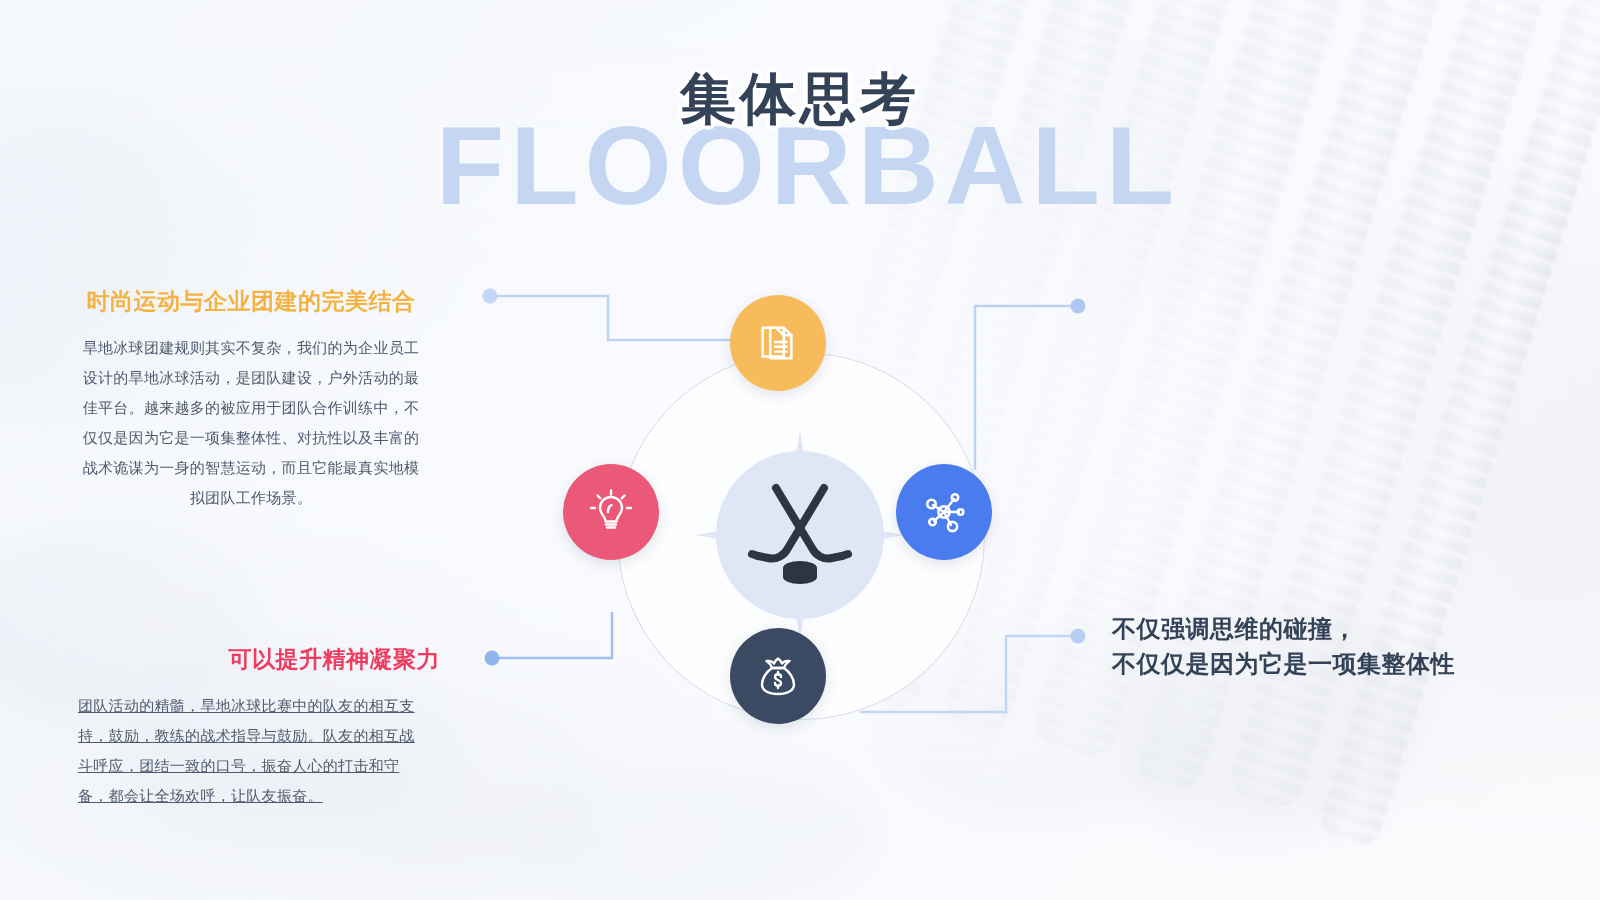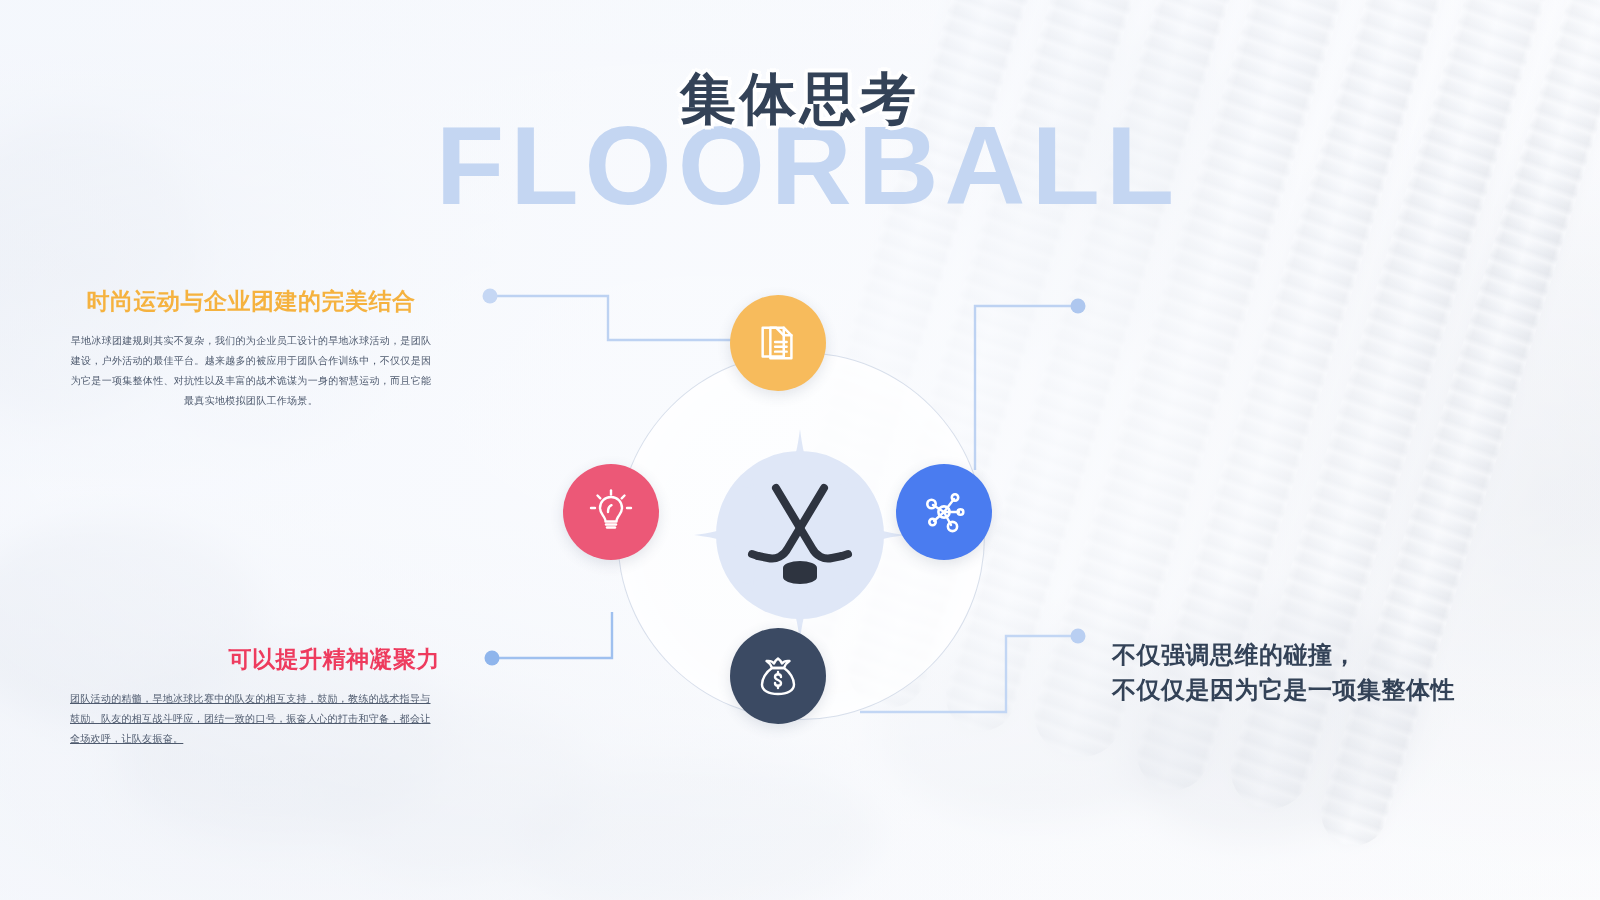--- a/index.html
+++ b/index.html
@@ -129,33 +129,33 @@
   .node-right{left:896px;top:464px;width:96px;height:96px;background:#4a7cf0;}
   .node-bottom{left:730px;top:628px;width:96px;height:96px;background:#3b4a63;}
 
   
   .block{position:absolute;}
   .blk-head{
     font-size:23px;font-weight:bold;line-height:1.35;margin:0 0 14px 0;
     letter-spacing:.5px;
   }
   .blk-body{
-    font-size:10px;line-height:2.0;color:#4e5a6e;margin:8px;
+    font-size:15px;line-height:2.0;color:#4e5a6e;margin:16px;
     letter-spacing:.3px;
   }
 
   .b-tl{left:62px;top:286px;width:378px;text-align:center;}
   .b-tl .blk-head{color:#f5b23f;}
   .b-bl{left:62px;top:644px;width:378px;text-align:right;}
   .b-bl .blk-head{color:#ee3b5e;}
   .b-bl .blk-body{text-align:left;text-decoration:underline;}
   .b-tr{left:1112px;top:292px;width:360px;text-align:left;}
   .b-tr .blk-head{color:#3a5fe0;}
   .b-br{left:1112px;top:612px;width:400px;text-align:left;}
-  .b-br .blk-head{color:#334257;font-size:24px;line-height:1.45;margin-top:26px;}
+  .b-br .blk-head{color:#334257;font-size:24px;line-height:1.45;}
 </style>
 </head>
 <body>
 
 <div id="slide">
 
   <div class="bg-layer">
     <div class="bg-base"></div>
     <div class="sticks">
       <div class="stick s1"></div>

